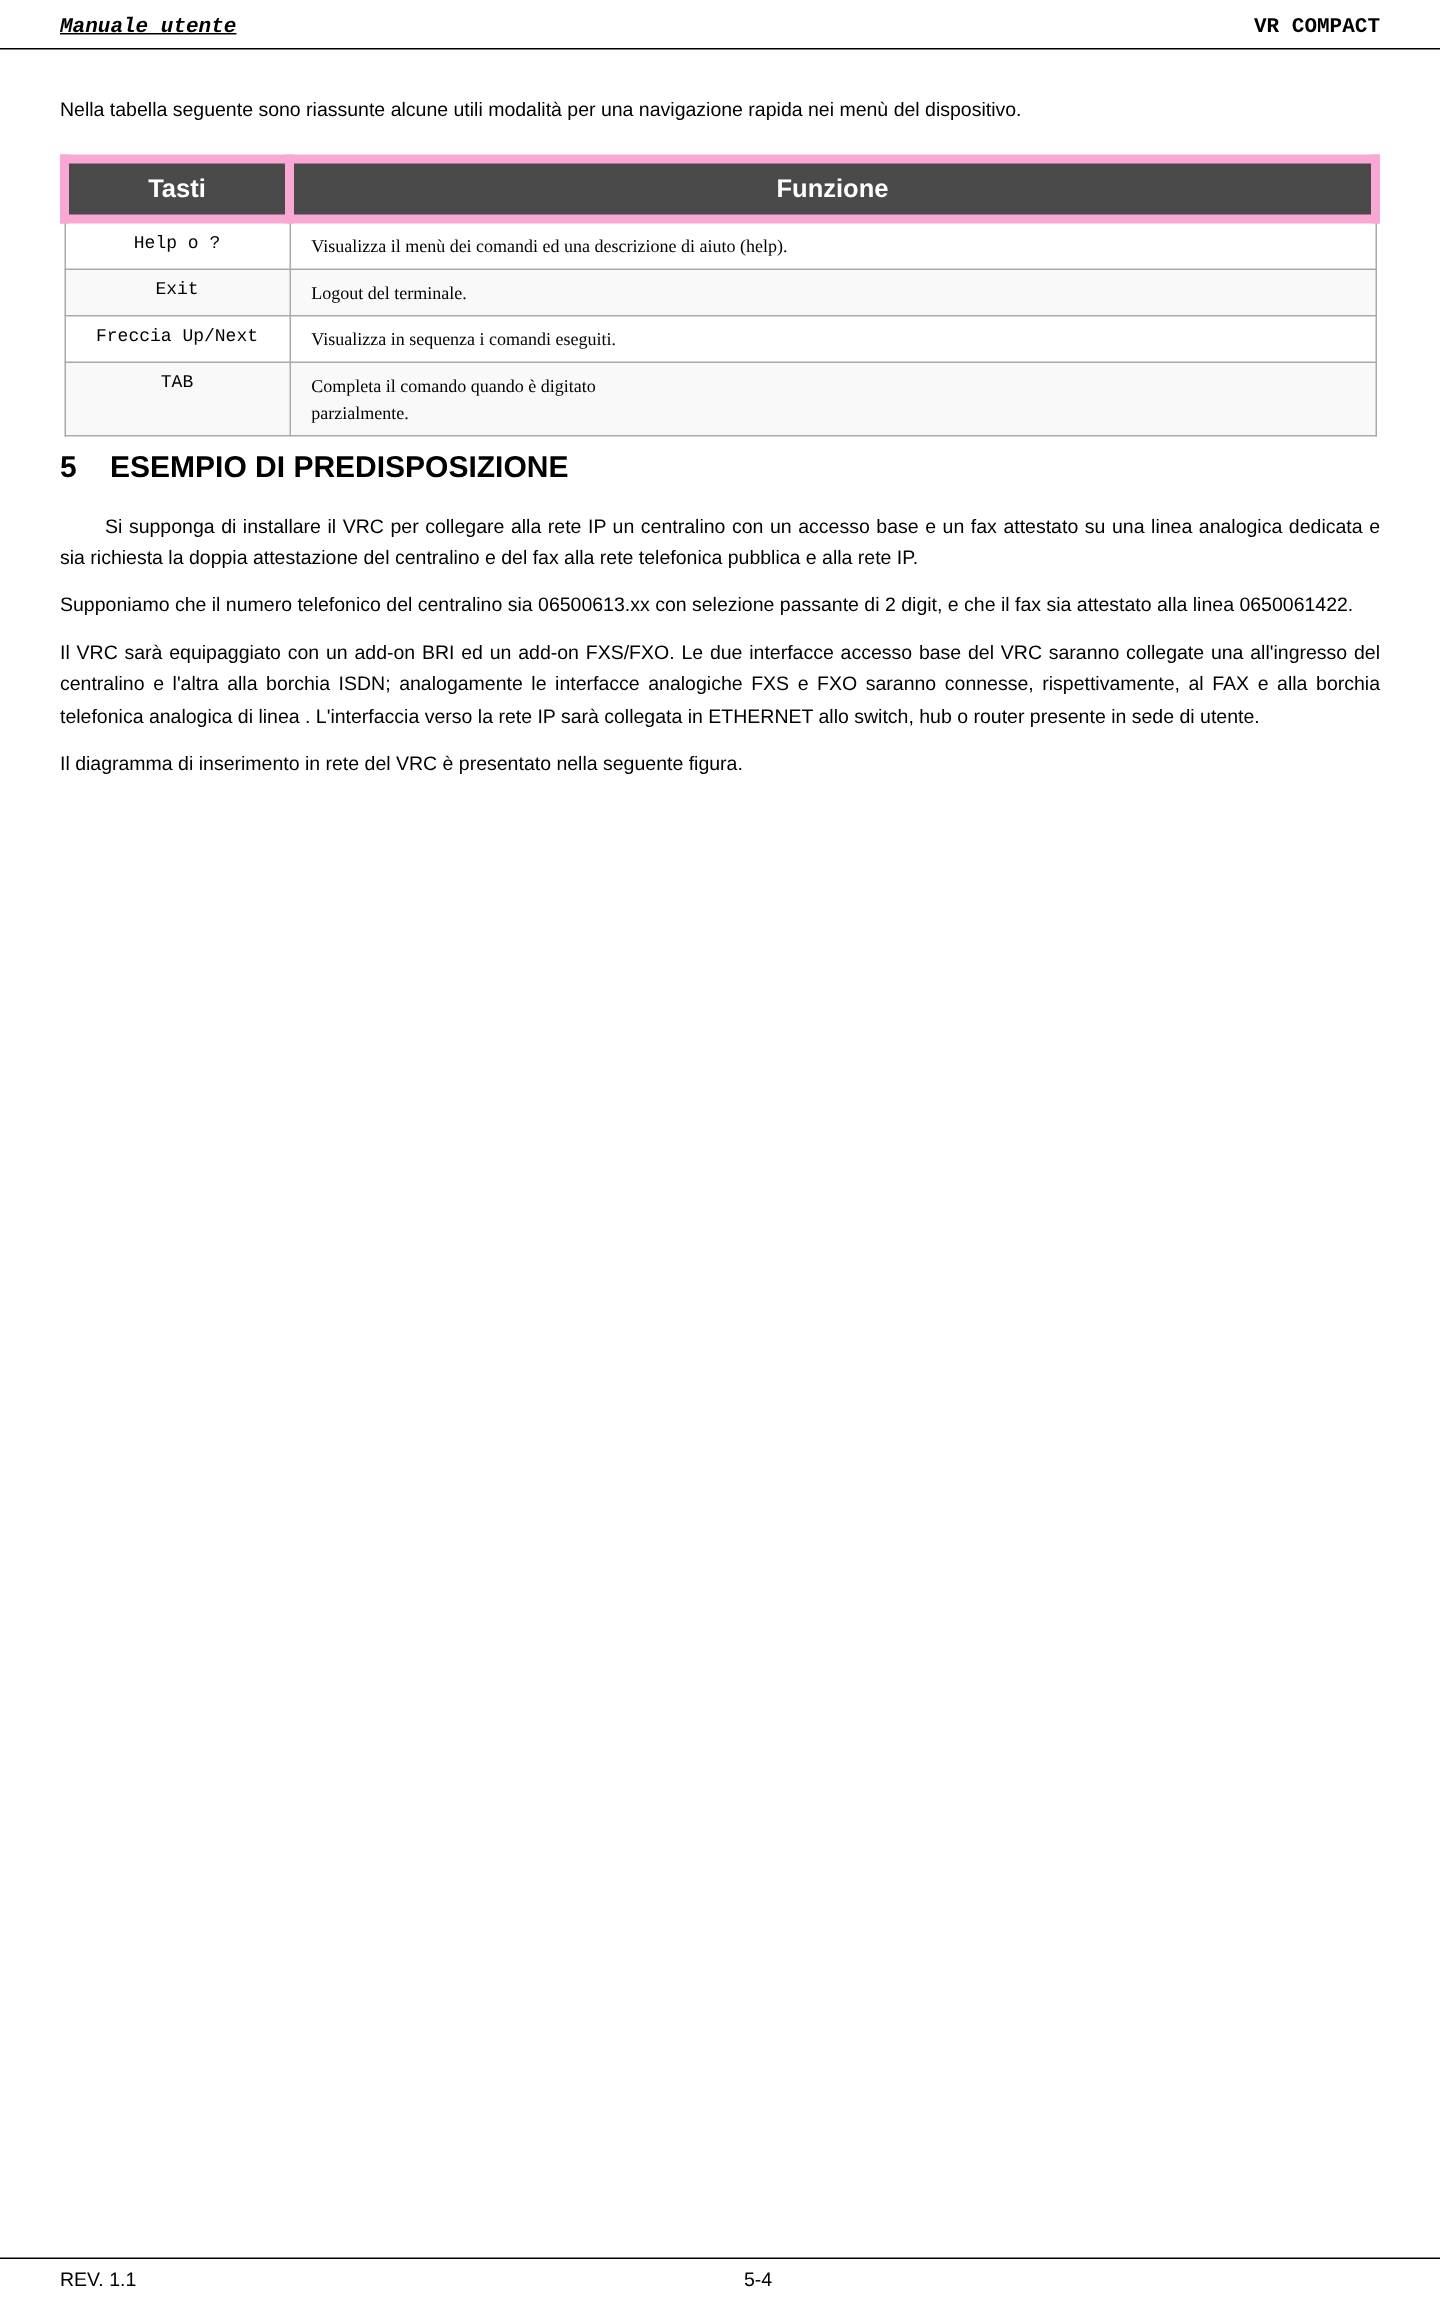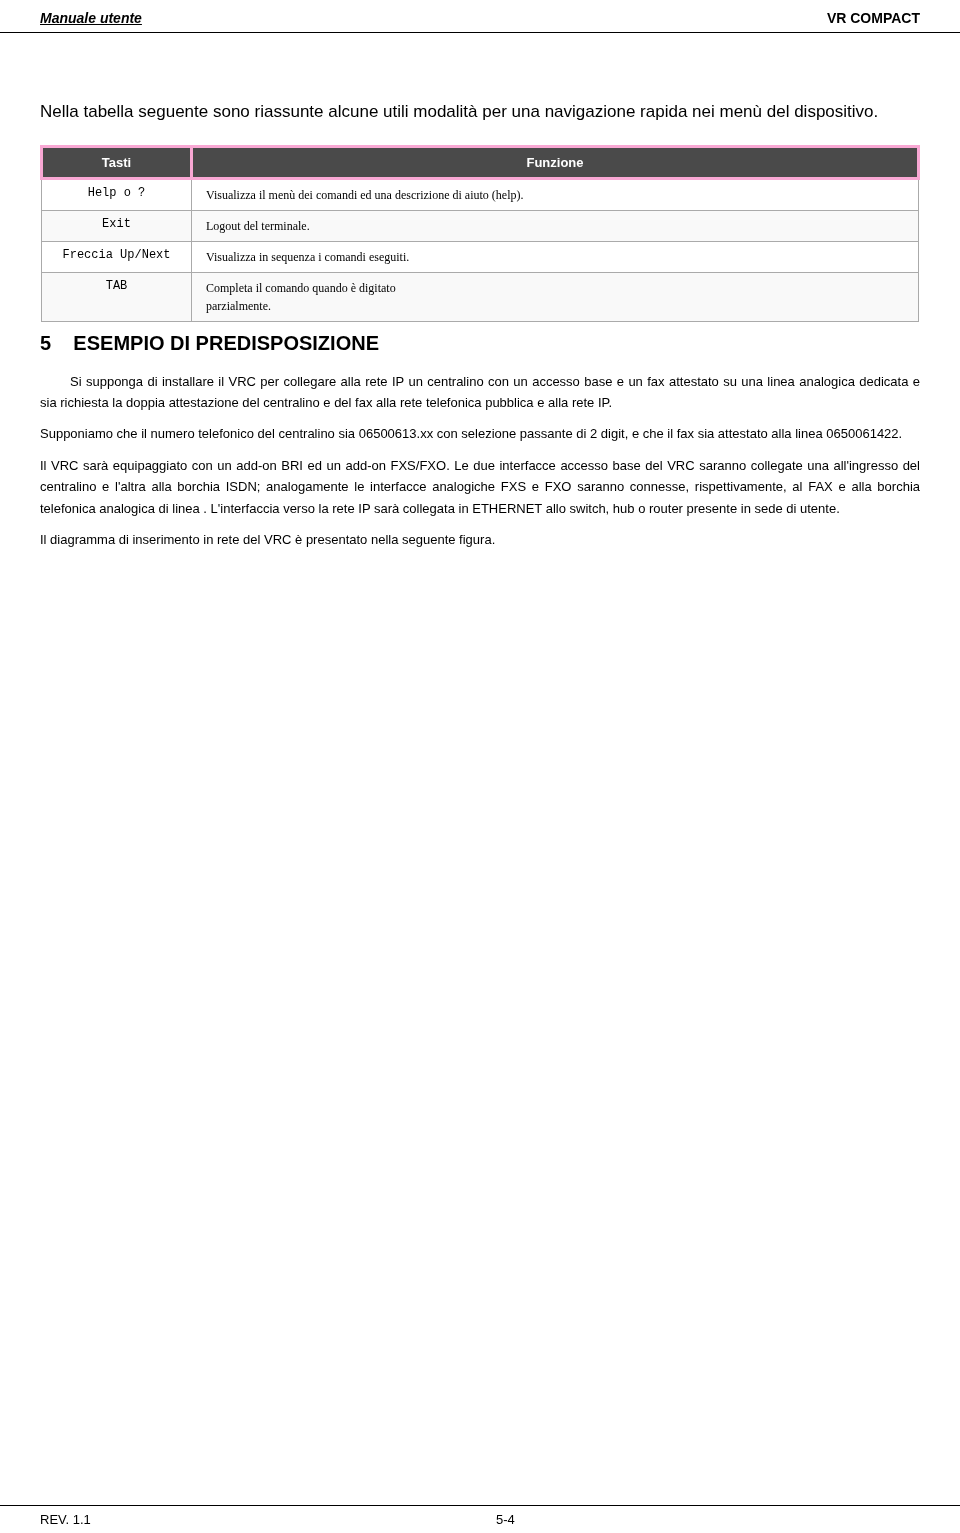--- a/index.html
+++ b/index.html
@@ -13,21 +13,22 @@
       position: relative;
     }
 
     
     .page-header {
       display: flex;
       justify-content: space-between;
       align-items: center;
       padding: 10px 40px 6px 40px;
       border-bottom: 1.5px solid #000;
-      margin-bottom: 12px;
+      margin-bottom: 0;
+      font-family: Liberation Mono, monospace;
     }
     .header-left {
       font-style: italic;
       font-weight: bold;
       font-size: 14px;
       text-decoration: underline;
     }
     .header-right {
       font-weight: bold;
       font-size: 14px;
@@ -47,41 +48,40 @@
       font-size: 13px;
     }
 
     
     .main-content {
       padding: 30px 40px 60px 40px;
     }
 
     
     .intro-para {
-      font-size: 17px;
+      font-size: 13px;
       line-height: 1.5;
       margin-bottom: 20px;
-      margin-top: 24px;
     }
 
     
     .nav-table {
       width: 100%;
       border-collapse: collapse;
       margin-bottom: 10px;
       font-size: 12px;
     }
     .nav-table th {
       background-color: #4a4a4a;
       color: #fff;
       padding: 7px 14px;
       text-align: center;
       font-weight: bold;
-      font-size: 13px;
-      border: 3px solid #f9a8d4;
+      font-size: 17px;
+      border: 6px solid #f9a8d4;
     }
     .nav-table td {
       padding: 6px 14px;
       border: 1px solid #aaa;
       vertical-align: top;
       margin-top: 24px;
     }
     .nav-table td.key-col {
       text-align: center;
       font-family: 'Courier New', monospace;

